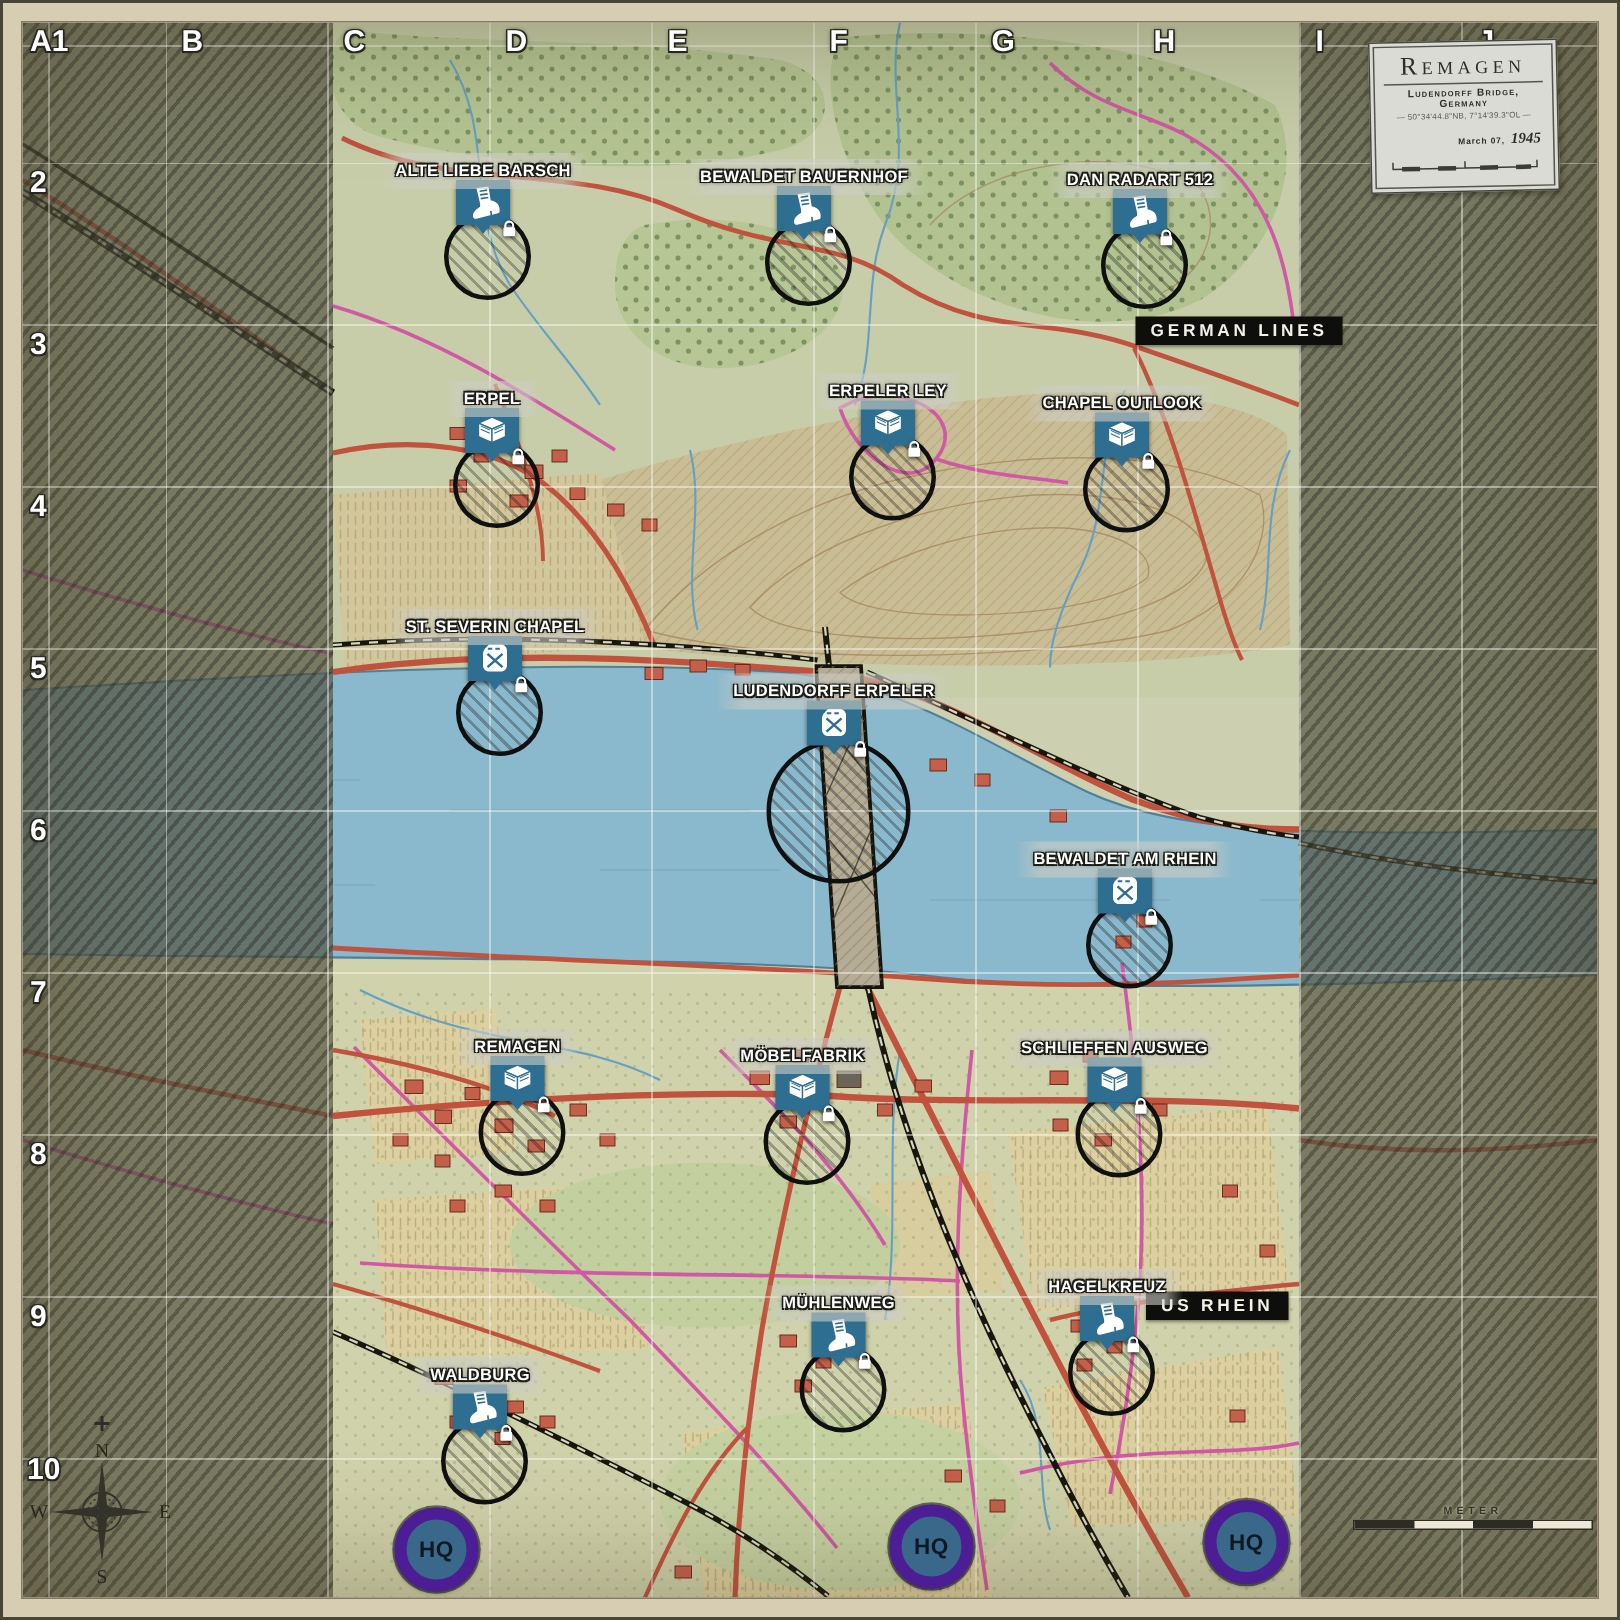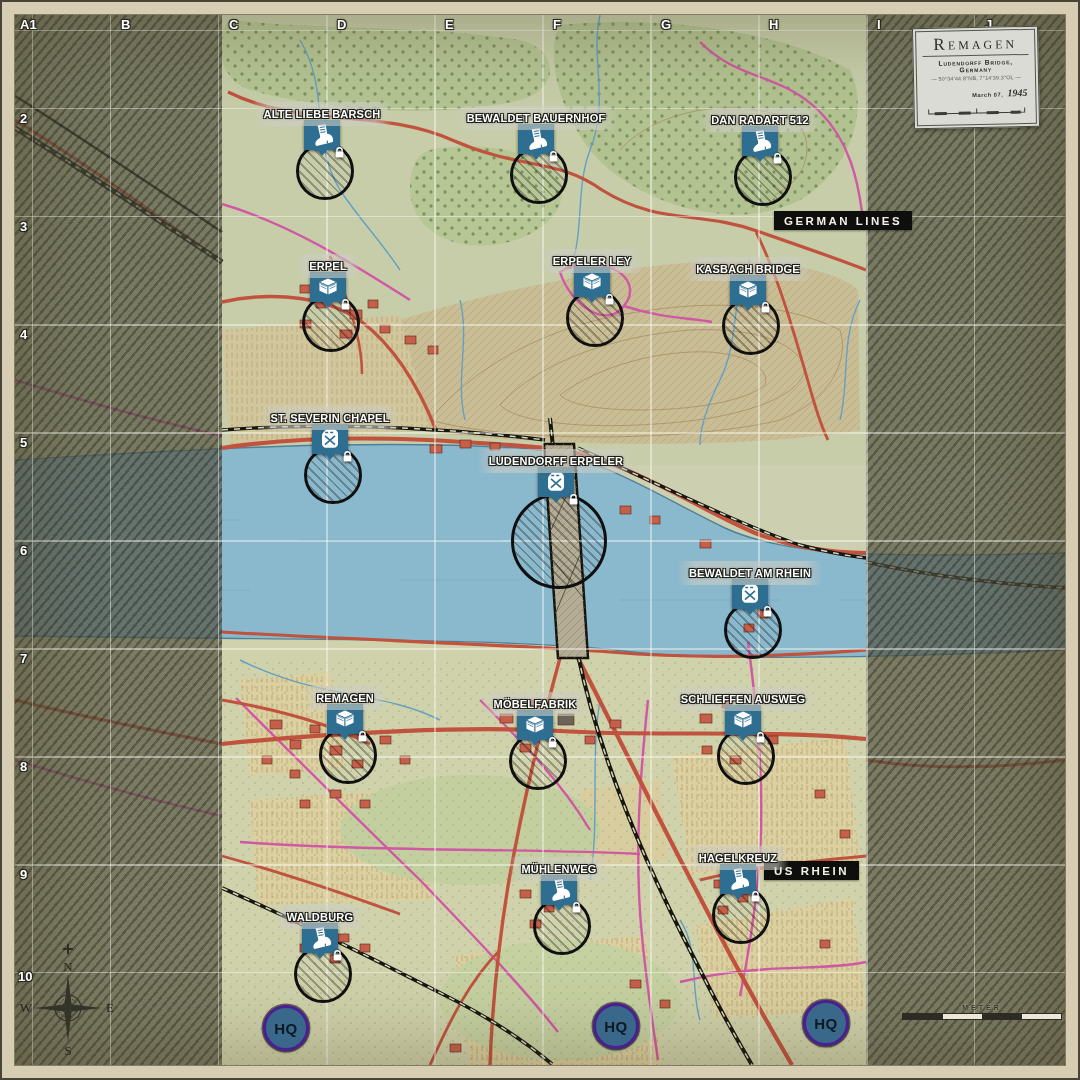--- a/index.html
+++ b/index.html
@@ -16,21 +16,21 @@
   .oob.right{right:15px;width:199px;}
 
   .gridlines{position:absolute;inset:15px;pointer-events:none;
     background-image:
       repeating-linear-gradient(to right, rgba(252,252,246,.45) 0 1.5px, transparent 1.5px 108px),
       repeating-linear-gradient(to bottom, rgba(252,252,246,.45) 0 1.5px, transparent 1.5px 108px);
     background-position:95px 0, 0 93px;}
   .vignette{position:absolute;inset:15px;pointer-events:none;
     box-shadow:inset 0 0 95px rgba(70,58,32,.42);}
 
-  .glabel{position:absolute;color:#fff;font-weight:700;font-size:13px;line-height:1;
+  .glabel{position:absolute;color:#fff;font-weight:700;font-size:20px;line-height:1;
     text-shadow:1px 1px 0 #27271f,-1px -1px 0 #27271f,1px -1px 0 #27271f,-1px 1px 0 #27271f,0 0 3px rgba(0,0,0,.8);}
 
   .fline{position:absolute;background:#0e0e0c;color:#f3f1e7;font-weight:700;font-size:11.5px;
     letter-spacing:2.5px;padding:4px 10px 3px;white-space:nowrap;box-shadow:0 1px 2px rgba(0,0,0,.4);}
 
   
   .mk{position:absolute;width:0;height:0;}
   .mk .circle{position:absolute;left:-26px;top:-26px;width:52px;height:52px;border-radius:50%;
     border:3.5px solid #101010;
     background:repeating-linear-gradient(45deg, transparent 0 4.5px, rgba(16,16,16,.30) 4.5px 6.5px);}
@@ -43,21 +43,21 @@
   .mk .square svg.ic{position:absolute;left:50%;top:50%;transform:translate(-50%,-52%);width:24px;height:24px;}
   .mk .square svg.lock{position:absolute;right:-6px;bottom:-9px;width:13px;height:13px;
     filter:drop-shadow(0 1px 1.5px rgba(0,0,0,.75));}
   .mk .label{position:absolute;left:0;top:-66px;transform:translateX(-50%);white-space:nowrap;
     color:#fff;font-weight:700;font-size:11px;letter-spacing:.2px;padding:6px 12px;
     background:linear-gradient(90deg, rgba(205,205,196,0), rgba(205,205,196,.6) 12%, rgba(205,205,196,.6) 88%, rgba(205,205,196,0));
     text-shadow:1px 1px 0 #1c1c16,-1px -1px 0 #1c1c16,1px -1px 0 #1c1c16,-1px 1px 0 #1c1c16,0 0 3px rgba(0,0,0,.85);}
   .mk.big .label{top:-89px;}
 
   .hq{position:absolute;width:40px;height:40px;margin:-22px 0 0 -22px;border-radius:50%;
-    background:#39688a;border:3px solid #4c1d95;
+    background:#39688a;border:8px solid #4c1d95;
     box-shadow:0 0 0 1.5px rgba(20,20,20,.55), 0 1px 3px rgba(0,0,0,.45);
     display:flex;align-items:center;justify-content:center;
     color:#0e1a22;font-weight:800;font-size:15px;letter-spacing:.5px;}
 
   
   .card{position:absolute;left:913px;top:27px;width:124px;background:#dbdbd5;
     border:1.5px solid #47473f;transform:rotate(-1.2deg);
     box-shadow:1px 2px 4px rgba(30,26,16,.45);}
   .card-in{border:1px solid #55554d;margin:2px;padding:3px 6px 5px;text-align:center;
     font-family:"Liberation Serif",serif;color:#2e2e28;}
@@ -348,21 +348,21 @@
   <div class="glabel" style="left:20px;top:112px">2</div>
   <div class="glabel" style="left:20px;top:220px">3</div>
   <div class="glabel" style="left:20px;top:328px">4</div>
   <div class="glabel" style="left:20px;top:436px">5</div>
   <div class="glabel" style="left:20px;top:544px">6</div>
   <div class="glabel" style="left:20px;top:652px">7</div>
   <div class="glabel" style="left:20px;top:760px">8</div>
   <div class="glabel" style="left:20px;top:868px">9</div>
   <div class="glabel" style="left:18px;top:970px">10</div>
 
-  <div class="fline" style="left:774px;top:211px">GERMAN LINES</div>
+  <div class="fline" style="left:757px;top:211px">GERMAN LINES</div>
   <div class="fline" style="left:764px;top:861px">US RHEIN</div>
 
   <div class="mk" style="left:322px;top:168px">
     <div class="circle"></div>
     <div class="square">
       <svg class="ic" viewBox="0 0 24 24">
           <use href="#sym-boot"></use>
         </svg>
       <svg class="lock" viewBox="0 0 14 14">
           <use href="#sym-lock"></use>
@@ -426,21 +426,21 @@
   <div class="mk" style="left:748px;top:323px">
     <div class="circle"></div>
     <div class="square">
       <svg class="ic" viewBox="0 0 24 24">
           <use href="#sym-crate"></use>
         </svg>
       <svg class="lock" viewBox="0 0 14 14">
           <use href="#sym-lock"></use>
         </svg>
     </div>
-    <div class="label">KASBACH BRIDGE</div>
+    <div class="label">CHAPEL OUTLOOK</div>
   </div>
 
   <div class="mk" style="left:330px;top:472px">
     <div class="circle"></div>
     <div class="square">
       <svg class="ic" viewBox="0 0 24 24">
           <use href="#sym-fuel"></use>
         </svg>
       <svg class="lock" viewBox="0 0 14 14">
           <use href="#sym-lock"></use>

